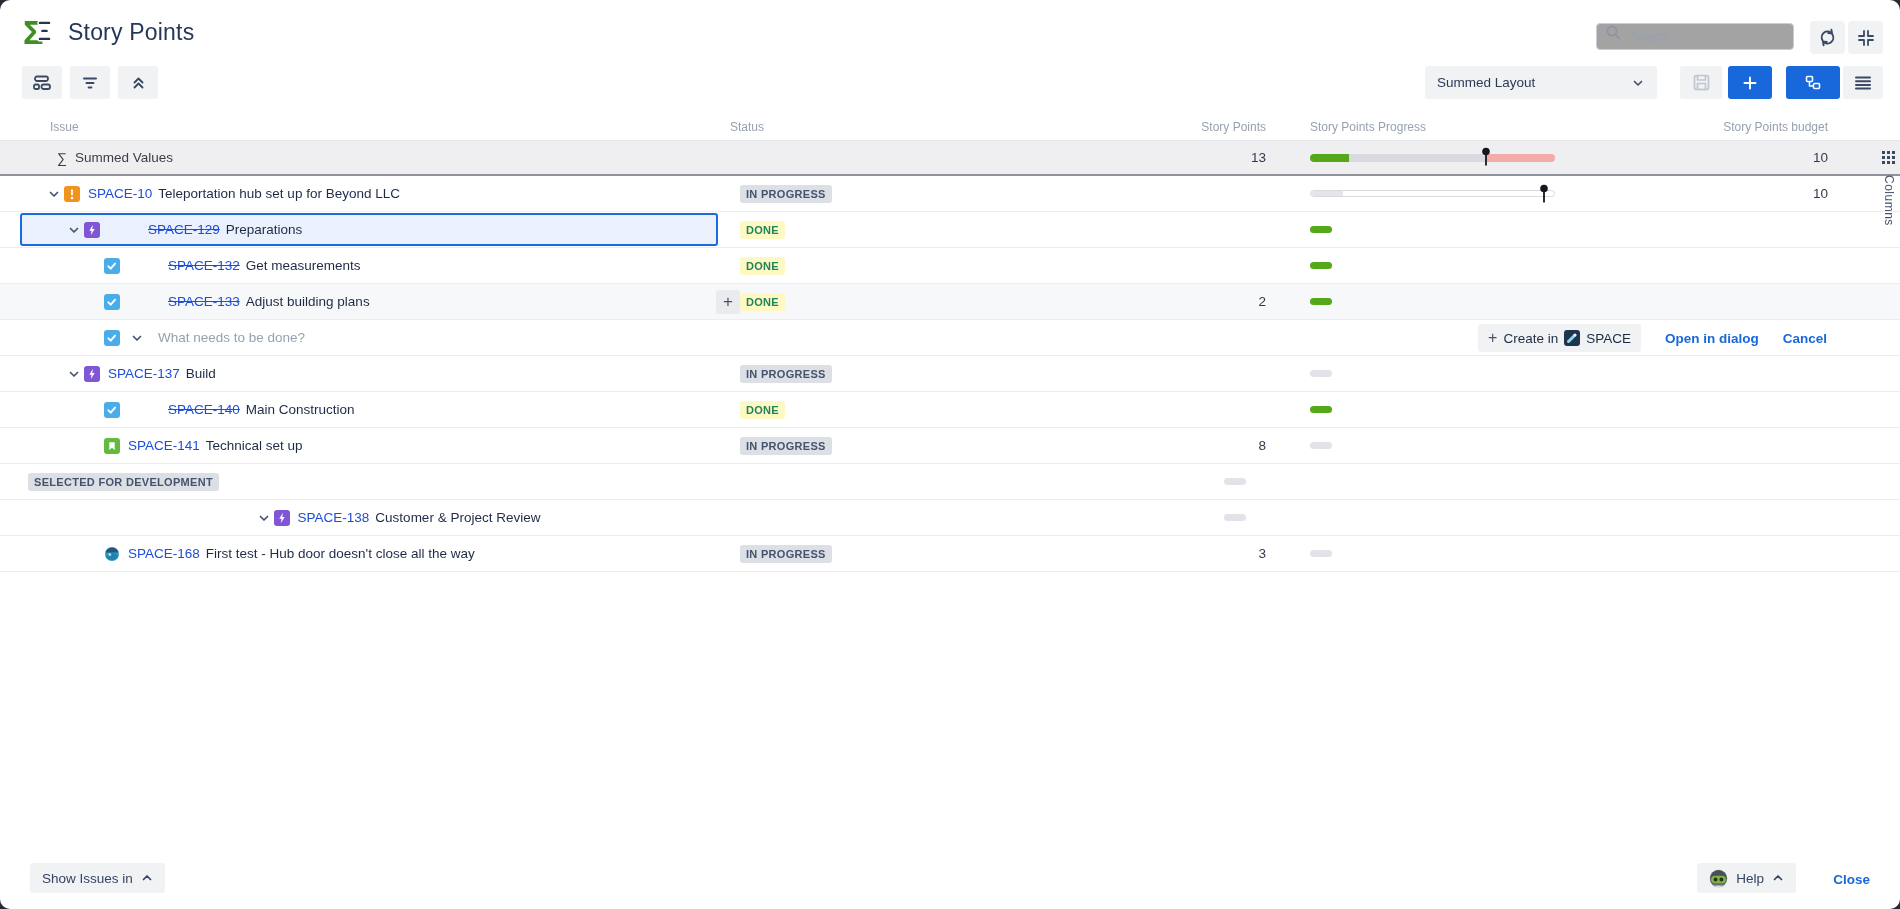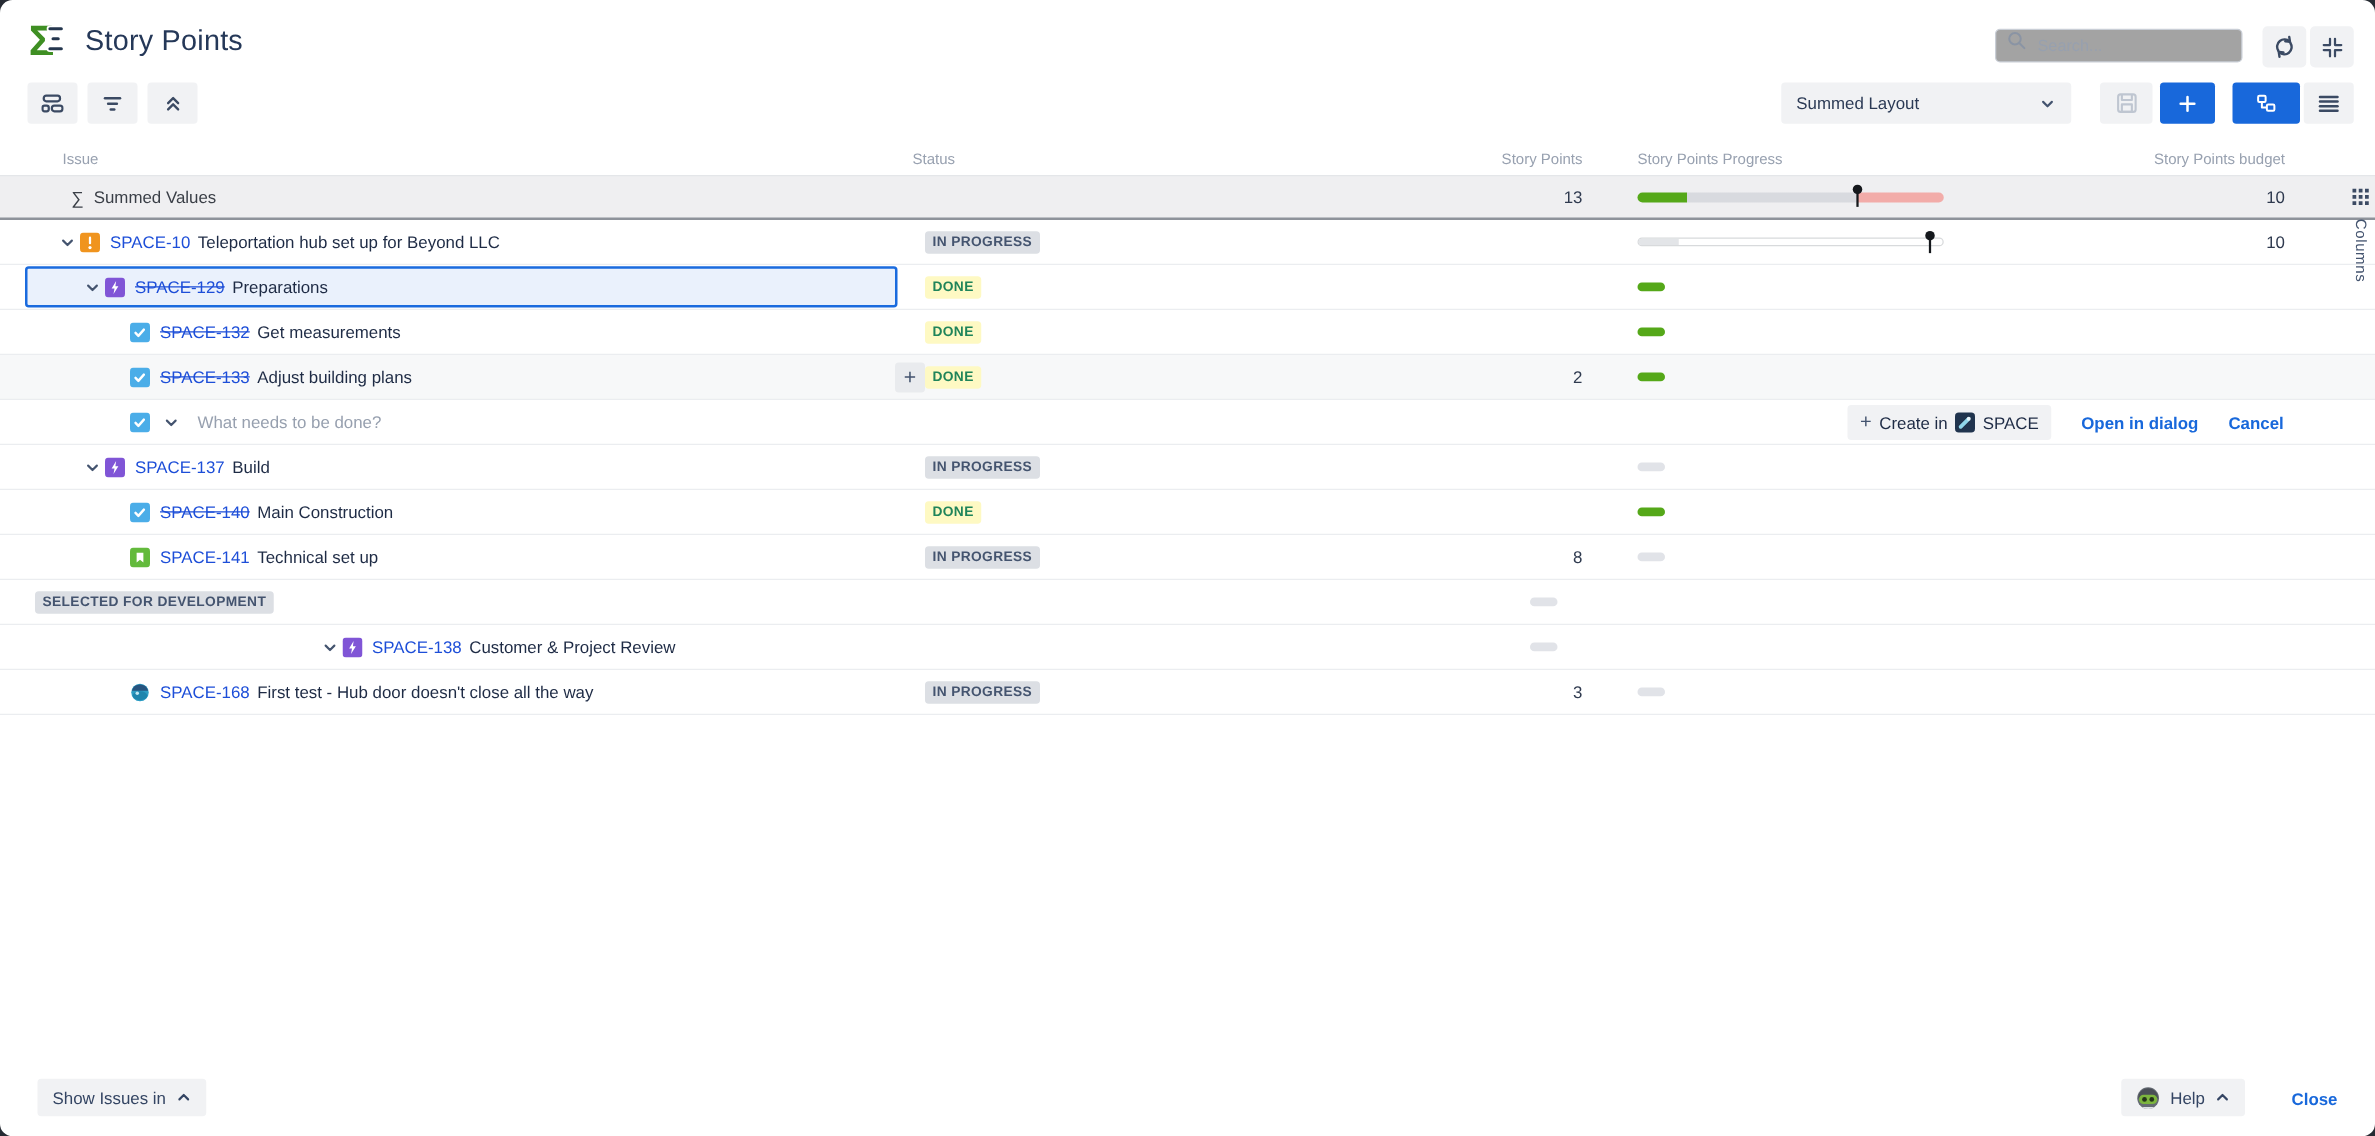--- a/index.html
+++ b/index.html
@@ -31,21 +31,21 @@
   .tbody{position:absolute;top:140px;left:0;right:0;}
   .trow{height:36px;border-bottom:1px solid #ebedf0;position:relative;background:#fff;box-sizing:border-box;}
   .trow.summed{background:#efeff1;border-top:1px solid #e4e6e9;border-bottom:2px solid #8e939b;}
   .trow.hover{background:#f7f8f9;}
   .trow.selected::before{content:"";position:absolute;left:20px;top:1px;bottom:1px;width:698px;border:2px solid #1a6bde;border-radius:3px;background:#eaf1fc;box-sizing:border-box;z-index:0;}
   .cell{position:relative;z-index:1;font-size:13.5px;color:#2f3a4f;}
   .cell-issue{display:flex;align-items:center;height:100%;}
   .chev{width:20px;height:20px;display:flex;align-items:center;justify-content:center;flex:none;cursor:pointer;}
   .ticon{width:16px;height:16px;flex:none;margin-right:8px;display:flex;}
   .ikey{color:#1d4ed8;margin-right:6px;white-space:nowrap;cursor:pointer;}
-  .ikey.struck{text-decoration:line-through;}
+  .ikey.struck{text-decoration:line-through;margin-left:40px;}
   .isummary{color:#1e2b45;white-space:nowrap;}
   .cell-status{padding-left:10px;}
   .badge{display:inline-block;font-size:11px;font-weight:bold;letter-spacing:.3px;padding:3px 6px;border-radius:3px;white-space:nowrap;}
   .badge.neutral{background:#dcdfe4;color:#44546f;}
   .badge.done{background:#fef9c3;color:#1f845a;}
   .cell-points,.cell-budget{text-align:right;}
   .cell-progress{padding-left:44px;}
   .pill{width:22px;height:7px;border-radius:3.5px;}
   .pill.green{background:#55a819;}
   .pill.gray{background:#e1e3e8;}

